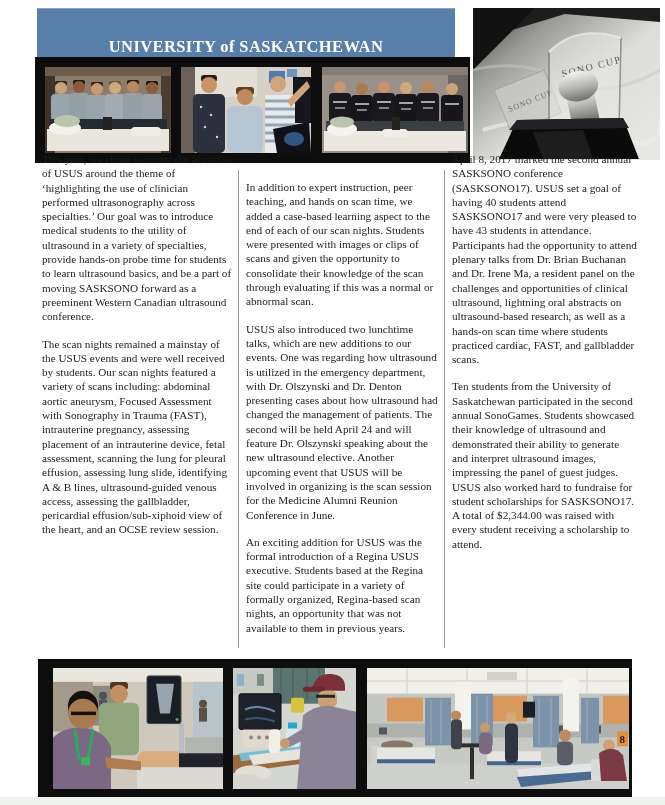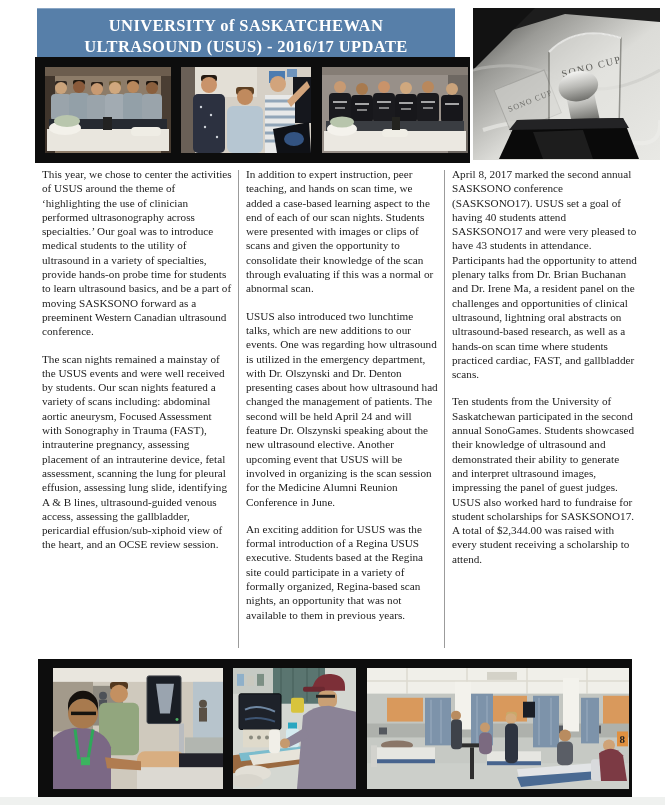--- a/index.html
+++ b/index.html
@@ -24,26 +24,26 @@
     position:absolute;left:35px;top:57px;width:435px;height:106px;
     background:#0d0d0d;
   }
   .top-strip .ph{position:absolute;top:10px;height:86px;}
   .top-strip .ph svg{display:block;width:100%;height:100%;}
   #tp1{left:10px;width:126px;}
   #tp2{left:146px;width:130px;}
   #tp3{left:287px;width:146px;}
 
   .col{
-    position:absolute;top:167px;color:#1c1c1c;
+    position:absolute;top:152px;color:#1c1c1c;
     font-size:11.2px;line-height:14.3px;text-align:left;
   }
   .col p{margin:0 0 13px 0;}
   #col1{left:42px;width:192px;}
-  #col2{left:246px;width:192px;}
+  #col2{left:246px;width:192px;margin-top:28px;}
   #col3{left:452px;width:186px;}
   .vdiv{position:absolute;top:170px;height:478px;width:1px;background:#9b9b9b;}
   #vdiv1{left:238px;}
   #vdiv2{left:444px;}
 
   .bottom-strip{
     position:absolute;left:38px;top:659px;width:594px;height:138px;
     background:#0d0d0d;
   }
   .bottom-strip .ph{position:absolute;top:9px;height:121px;}
@@ -54,21 +54,20 @@
 
   .bottom-band{
     position:absolute;left:0;top:797px;width:665px;height:8px;background:#eff1ef;
   }
 </style>
 </head>
 <body>
 
 <header class="banner">
   <div class="bline">UNIVERSITY of SASKATCHEWAN</div>
-  <div class="bline">ULTRASOUND (USUS) - 2016/17 UPDATE</div>
 </header>
 
 <div class="trophy-photo" aria-label="Grayscale photo of the SONO CUP trophy: acrylic award with an ultrasound probe on a black base, set on white satin fabric">
   <svg viewBox="0 0 187 152" preserveAspectRatio="none">
     <defs>
       <linearGradient id="gFabric" x1="0" y1="0" x2="1" y2="1">
         <stop offset="0" stop-color="#3a3a38"></stop>
           <stop offset=".25" stop-color="#9a9a96"></stop>
         <stop offset=".55" stop-color="#dcdcd8"></stop>
           <stop offset="1" stop-color="#e9e9e5"></stop>

